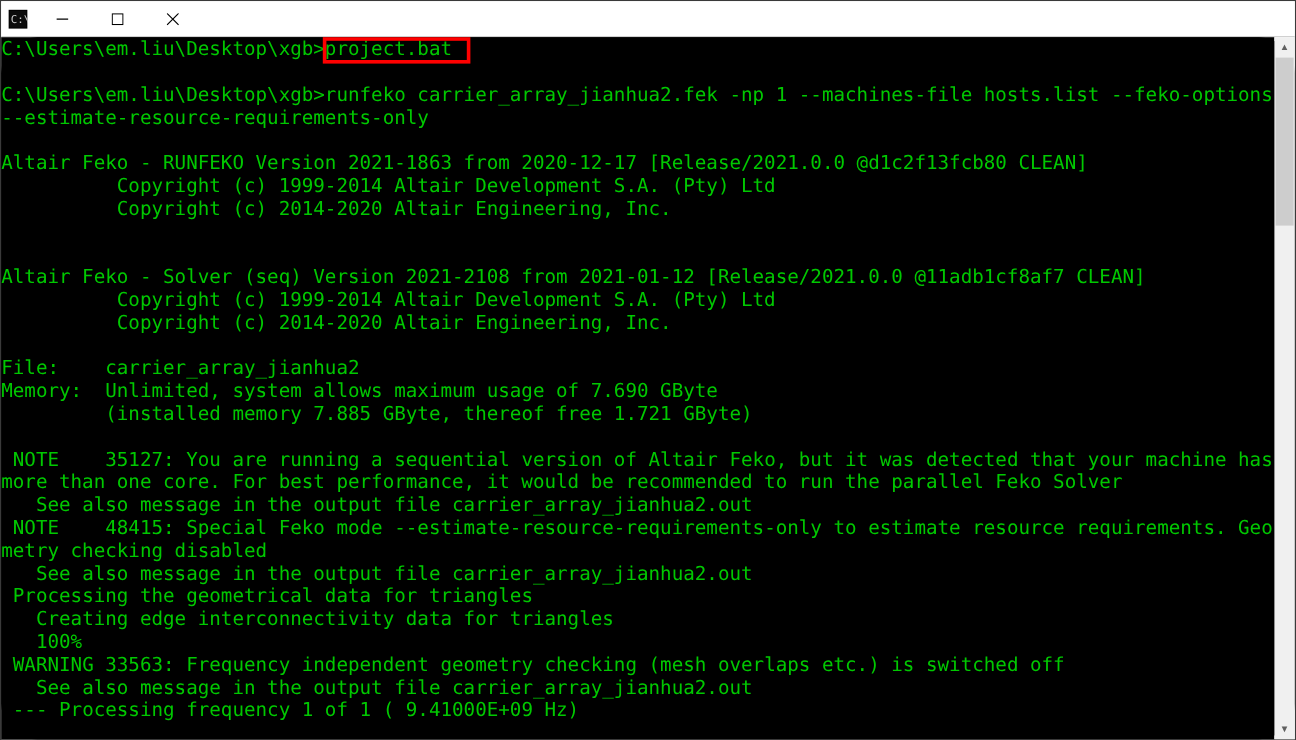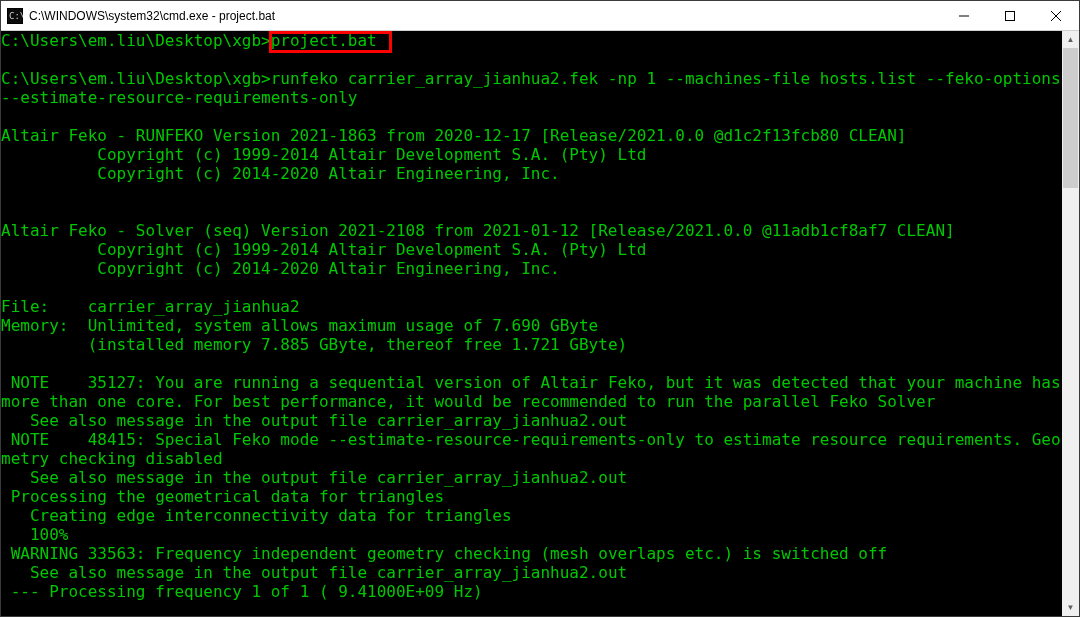--- a/index.html
+++ b/index.html
@@ -106,21 +106,20 @@
 
 <div class="window">
   <div class="titlebar">
     <span class="sys-icon">
       <svg width="16" height="16" viewBox="0 0 16 16">
         <rect x="0" y="0" width="16" height="16" fill="#000"></rect>
         <rect x="1" y="1" width="14" height="14" fill="#0c0c0c"></rect>
         <text x="2" y="11" font-size="9" font-family="Consolas,monospace" fill="#ccc">C:\</text>
       </svg>
     </span>
-    <span class="title-text">C:\WINDOWS\system32\cmd.exe - project.bat</span>
     <div class="winbtns">
       <div class="winbtn">
         <svg width="10" height="10" viewBox="0 0 10 10">
             <line x1="0" y1="5" x2="10" y2="5" stroke="#000" stroke-width="1"></line>
           </svg>
       </div>
       <div class="winbtn">
         <svg width="10" height="10" viewBox="0 0 10 10">
             <rect x="0.5" y="0.5" width="9" height="9" fill="none" stroke="#000" stroke-width="1"></rect>
           </svg>

